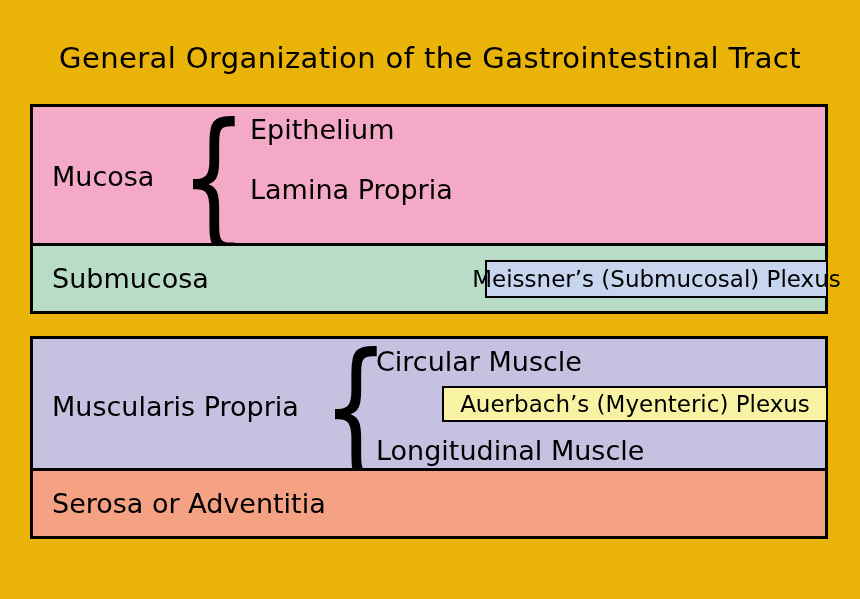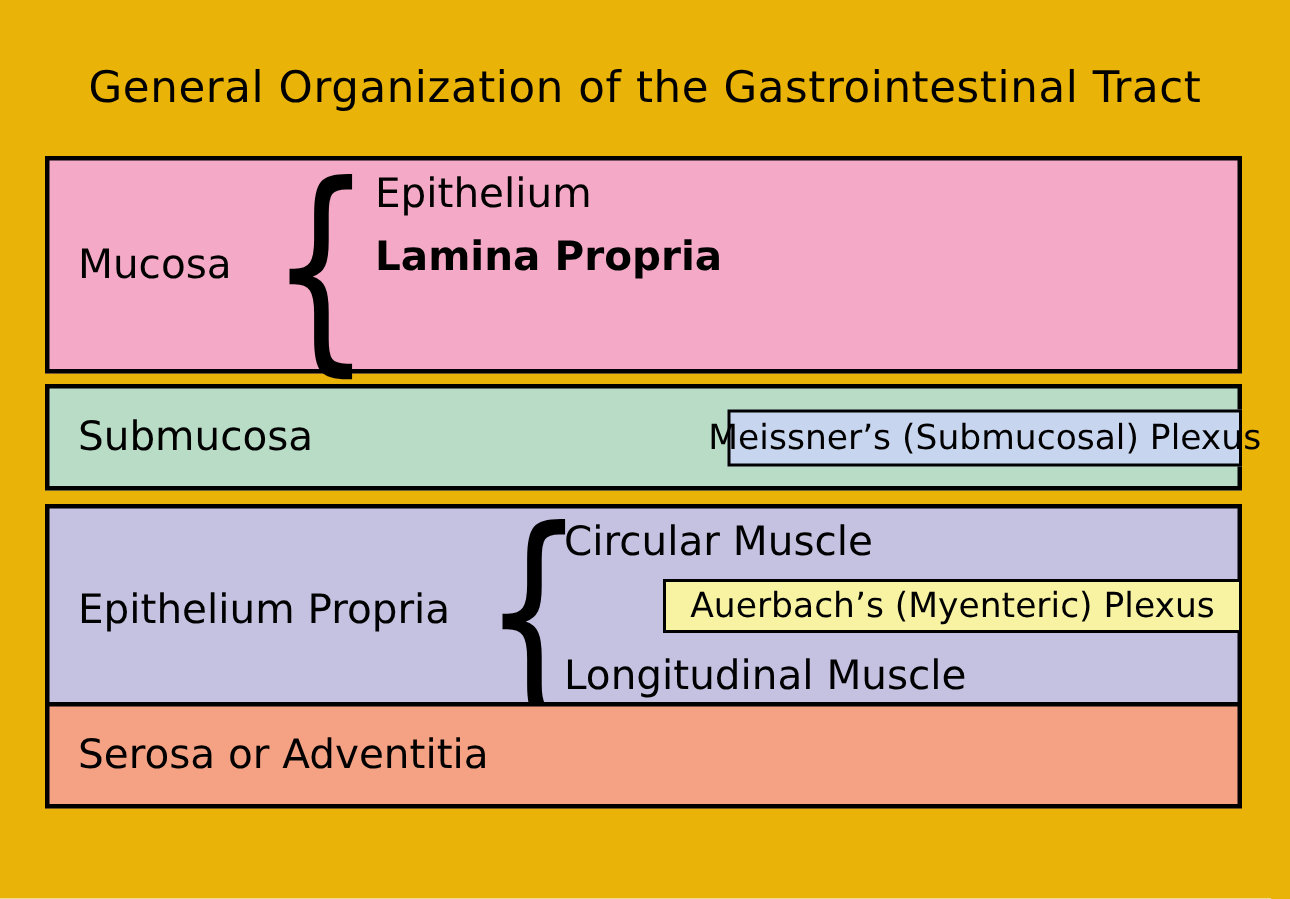--- a/index.html
+++ b/index.html
@@ -23,41 +23,41 @@
     white-space: nowrap;
   }
   .band {
     position: absolute;
     left: 30px;
     width: 798px;
     border: 3px solid #000;
     box-sizing: border-box;
   }
   .band-mucosa     { top: 104px; height: 145px; }
-  .band-submucosa  { top: 256px; height: 71px; text-decoration: underline;  }
+  .band-submucosa  { top: 243px; height: 71px; text-decoration: underline;  }
   .band-muscularis { top: 336px; height: 141px; }
   .band-serosa     { top: 468px; height: 71px;  }
   .band-label {
     position: absolute;
     left: 19px; top: 0; bottom: 0;
     display: flex;
     align-items: center;
     font-size: 27px;
     white-space: nowrap;
   }
   .subitem {
     position: absolute;
     font-size: 27px;
     line-height: 28px;
     white-space: nowrap;
   }
   .band-mucosa .subitem     { left: 217px; }
   .band-muscularis .subitem { left: 343px; }
   .sub-1 { top: 9px; }
-  .sub-2 { top: 51px; font-weight: bold; }
+  .sub-2 { top: 69px; }
   .sub-3 { top: 104px; }
   .msub-1 { top: 9px; }
   .msub-2 { top: 98px; }
   .brace {
     position: absolute;
     top: 0; bottom: 0;
     width: 44px;
     display: flex;
     align-items: center;
     justify-content: center;
@@ -103,21 +103,21 @@
   </div>
 
   <div class="band band-submucosa" style="background-color: rgb(185, 220, 198);">
     <div class="band-label">Submucosa</div>
     <div class="plexus-box meissner" style="background-color: rgb(200, 213, 239);">
       <span>Meissner’s (Submucosal) Plexus</span>
     </div>
   </div>
 
   <div class="band band-muscularis" style="background-color: rgb(197, 193, 225);">
-    <div class="band-label">Epithelium Propria</div>
+    <div class="band-label">Muscularis Propria</div>
     <div class="brace brace-2">
       <span class="brace-glyph">{</span>
     </div>
     <div class="subitem msub-1">Circular Muscle</div>
     <div class="plexus-box auerbach" style="background-color: rgb(248, 243, 163); margin-left: 28px;">
       <span>Auerbach’s (Myenteric) Plexus</span>
     </div>
     <div class="subitem msub-2">Longitudinal Muscle</div>
   </div>
 

